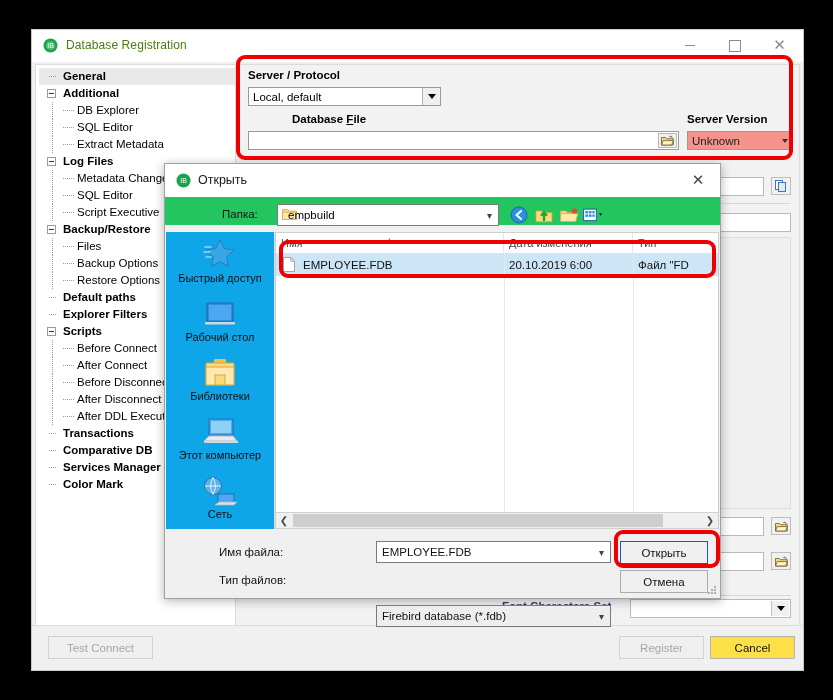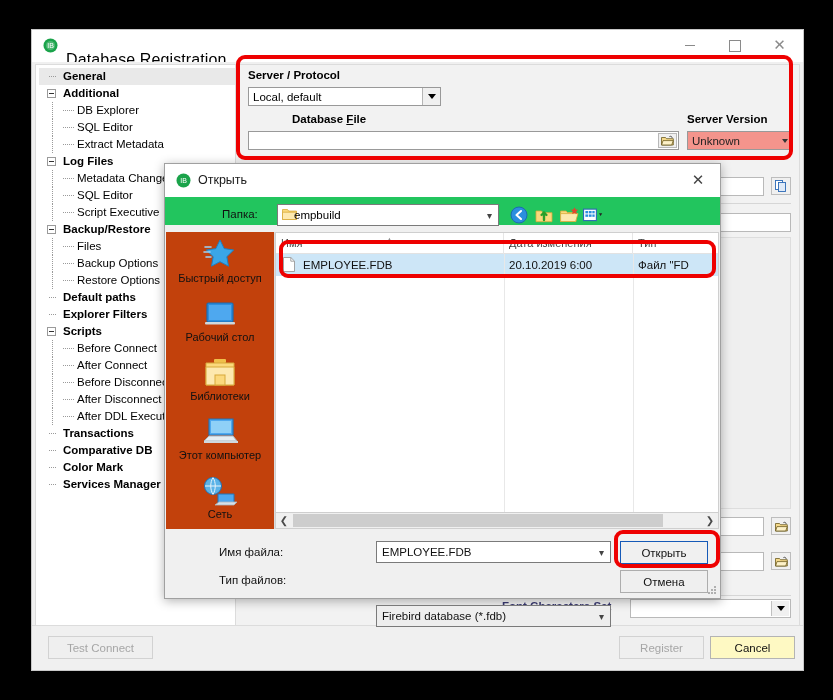--- a/index.html
+++ b/index.html
@@ -20,21 +20,21 @@
   }
   .titlebar{
     position:relative;height:32px;background:#ffffff;
     border-bottom:1px solid #ffffff;
   }
   .title-icon{
     position:absolute;left:11px;top:8px;width:15px;height:15px;border-radius:3px;
   }
   .title-icon svg{display:block;}
   .title-text{
-    position:absolute;left:34px;top:21px;font-size:16px;color:#000000;
+    position:absolute;left:34px;top:8px;font-size:12px;color:#4d7c0f;
     letter-spacing:.1px;white-space:nowrap;
   }
   .win-btn{
     position:absolute;top:0;width:45px;height:31px;
     display:flex;align-items:center;justify-content:center;
     color:#8a8a8a;font-size:13px;line-height:1;cursor:default;
   }
   .win-btn.min{right:91px;}
   .win-btn.max{right:46px;}
   .win-btn.close{right:1px;}
@@ -125,21 +125,21 @@
     position:absolute;width:20px;height:18px;background:#f0f0f0;border:1px solid #bdbdbd;
     box-sizing:border-box;display:flex;align-items:center;justify-content:center;
   }
   .bg-panel{
     position:absolute;background:#efefef;border:1px solid #dddddd;
   }
 
   
   .app-footer{position:absolute;left:0;right:0;bottom:0;height:44px;background:#f0f0f0;border-top:1px solid #dcdcdc;}
   .btn{
-    position:absolute;height:23px;border:1px solid #b4b4b4;background:#fef9c3;
+    position:absolute;height:23px;border:1px solid #b4b4b4;background:#fde047;
     font-size:11.5px;color:#111;display:flex;align-items:center;justify-content:center;
     box-sizing:border-box;
   }
   .btn.disabled{color:#a6a6a6;background:#efefef;border-color:#d2d2d2;}
 
   
   .redbox{
     position:absolute;border:4px solid #ee0000;border-radius:9px;pointer-events:none;
     box-sizing:border-box;
   }
@@ -157,27 +157,27 @@
     position:absolute;right:2px;top:2px;width:40px;height:28px;
     display:flex;align-items:center;justify-content:center;color:#444;font-size:15px;
   }
   .dlg-look{position:absolute;left:0;top:33px;right:0;height:28px;background:#22c55e;}
   .look-lbl{position:absolute;left:57px;top:11px;font-size:11.5px;color:#111;}
   .look-combo{
     position:absolute;left:112px;top:7px;width:222px;height:22px;
     background:#fff;border:1px solid #7a7a7a;box-sizing:border-box;
   }
   .look-combo .fico{position:absolute;left:4px;top:3px;}
-  .look-combo .fname{position:absolute;left:16px;top:4px;font-size:11.5px;}
+  .look-combo .fname{position:absolute;left:10px;top:4px;font-size:11.5px;}
   .look-combo .chev{position:absolute;right:6px;top:5px;color:#444;font-size:10px;}
   .tbicon{position:absolute;top:7px;width:22px;height:22px;display:flex;align-items:center;justify-content:center;}
 
   .dlg-places{
     position:absolute;left:1px;top:68px;width:108px;height:297px;
-    background:#c2410c;border-right:1px solid #dcdcdc;
+    background:#0ea5e9;border-right:1px solid #dcdcdc;
   }
   .place{position:absolute;width:108px;text-align:center;}
   .place .picon{height:34px;display:flex;align-items:flex-end;justify-content:center;}
   .place .plbl{font-size:11px;color:#111;margin-top:2px;}
 
   .filelist{
     position:absolute;left:110px;top:68px;right:1px;height:281px;background:#fff;
     border:1px solid #cfcfcf;box-sizing:border-box;overflow:hidden;
   }
   .fl-head{
@@ -356,25 +356,25 @@
             <div class="tnode l0 bold">
               <span class="dash"></span>
               <span class="lbl">Transactions</span>
             </div>
             <div class="tnode l0 bold">
               <span class="dash"></span>
               <span class="lbl">Comparative DB</span>
             </div>
             <div class="tnode l0 bold">
               <span class="dash"></span>
+              <span class="lbl">Services Manager</span>
+            </div>
+            <div class="tnode l0 bold">
+              <span class="dash"></span>
               <span class="lbl">Color Mark</span>
-            </div>
-            <div class="tnode l0 bold">
-              <span class="dash"></span>
-              <span class="lbl">Services Manager</span>
             </div>
           </div>
       </div>
 
       <div class="right-pane">
 
         <div class="grp-conn">
           <div class="fld-label" style="position:absolute;left:4px;top:0;">Server / Protocol</div>
 
           <div class="combo" style="position:absolute;left:4px;top:18px;width:193px;">

